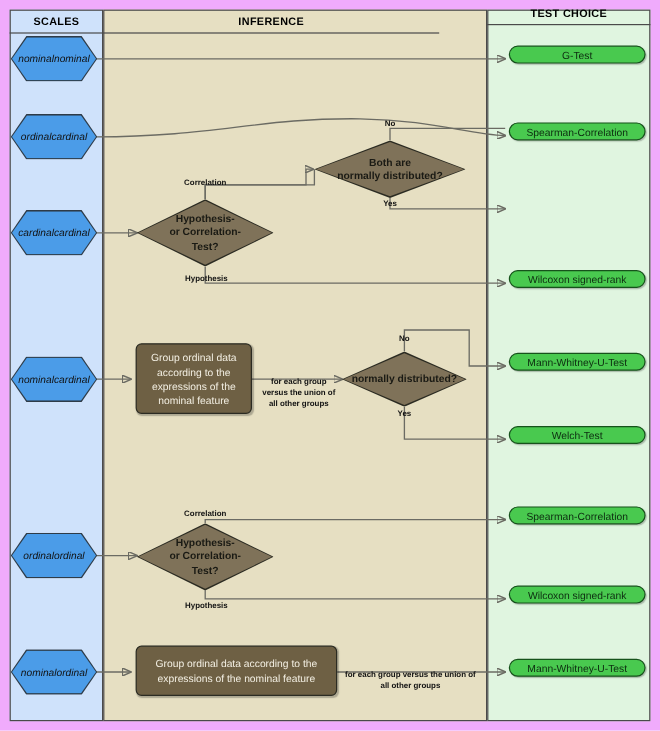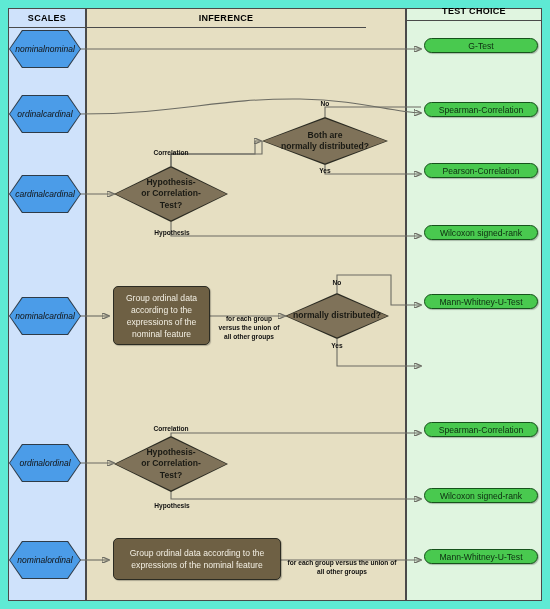--- a/index.html
+++ b/index.html
@@ -1,18 +1,18 @@
 <!DOCTYPE html>
 <html><head>
 <meta charset="utf-8">
 <title>Statistical Test Choice Flowchart</title>
 <style>
   html,body{margin:0;padding:0;background:#ffffff;}
   body{font-family:"Liberation Sans",sans-serif;}
-  #root{position:relative;width:550px;height:609px;background:#5eead4;overflow:hidden;}
+  #root{position:relative;width:550px;height:609px;background:#f0abfc;overflow:hidden;}
 
   .col{position:absolute;box-sizing:border-box;border:1px solid #4a4a4a;}
   #col-scales{left:8px;top:8px;width:78px;height:593px;background:#cfe2fb;}
   #col-inference{left:86px;top:8px;width:320px;height:593px;background:#e6dfc2;}
   #col-testchoice{left:406px;top:8px;width:136px;height:593px;background:#e0f5e0;}
 
   .col-head{position:absolute;box-sizing:border-box;height:20px;line-height:20px;
     text-align:center;font-size:9px;font-weight:bold;color:#000;letter-spacing:.3px;
     border-bottom:1px solid #4a4a4a;}
   #head-scales{left:8px;top:8px;width:78px;}
@@ -210,23 +210,23 @@
       </div>
     </div>
   </div>
 
   <div class="procbox" style="left:113px;top:286px;width:97px;height:59px;">Group ordinal data according to the expressions of the nominal feature</div>
 
   <div class="procbox" style="left:113px;top:538px;width:168px;height:42px;">Group ordinal data according to the expressions of the nominal feature</div>
 
   <div class="pill" style="left:424px;top:38px;">G-Test</div>
   <div class="pill" style="left:424px;top:102px;">Spearman-Correlation</div>
-  <div class="pill" style="left:424px;top:163px;">Pearson-Correlation</div>
   <div class="pill" style="left:424px;top:225px;">Wilcoxon signed-rank</div>
   <div class="pill" style="left:424px;top:294px;">Mann-Whitney-U-Test</div>
+  <div class="pill" style="left:424px;top:355px;">Welch-Test</div>
   <div class="pill" style="left:424px;top:422px;">Spearman-Correlation</div>
   <div class="pill" style="left:424px;top:488px;">Wilcoxon signed-rank</div>
   <div class="pill" style="left:424px;top:549px;">Mann-Whitney-U-Test</div>
 
   <div class="edgelabel" style="left:311px;top:99px;width:28px;">No</div>
   <div class="edgelabel" style="left:143px;top:148px;width:56px;">Correlation</div>
   <div class="edgelabel" style="left:311px;top:166px;width:28px;">Yes</div>
   <div class="edgelabel" style="left:148px;top:228px;width:48px;">Hypothesis</div>
   <div class="edgelabel" style="left:323px;top:278px;width:28px;">No</div>
   <div class="edgelabel multi" style="left:216px;top:314px;width:66px;">for each group versus the union of all other groups</div>

